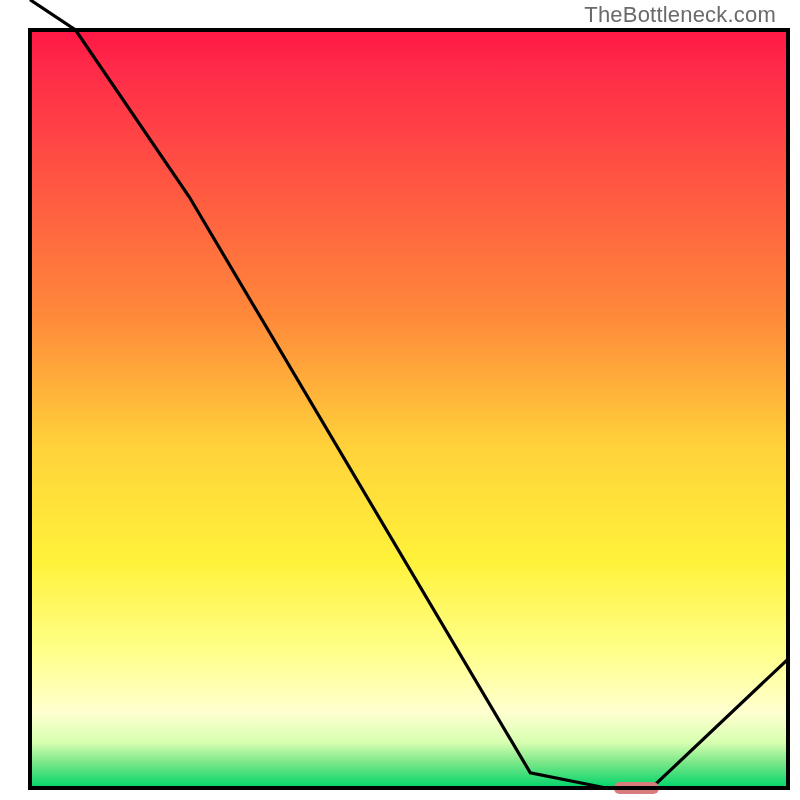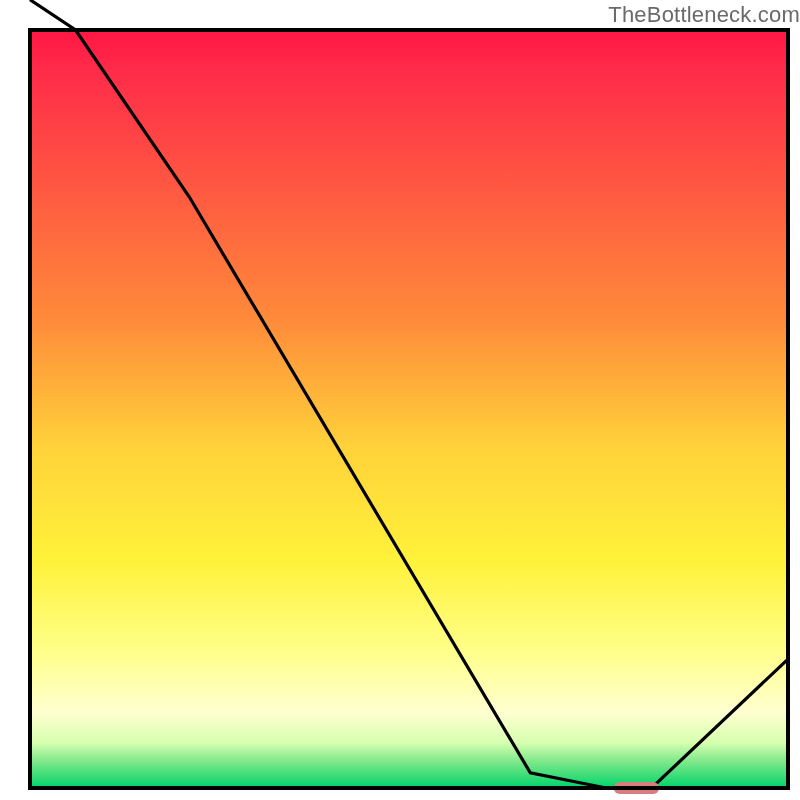--- a/index.html
+++ b/index.html
@@ -12,21 +12,21 @@
   }
   .frame {
     position: relative;
     width: 800px;
     height: 800px;
     box-sizing: border-box;
   }
   .watermark {
     position: absolute;
     top: 2px;
-    right: 0;
+    right: 24px;
     font-size: 22px;
     color: #6a6a6a;
     font-weight: 500;
     letter-spacing: 0.2px;
     pointer-events: none;
   }
   svg {
     display: block;
   }
   .plot-border {

